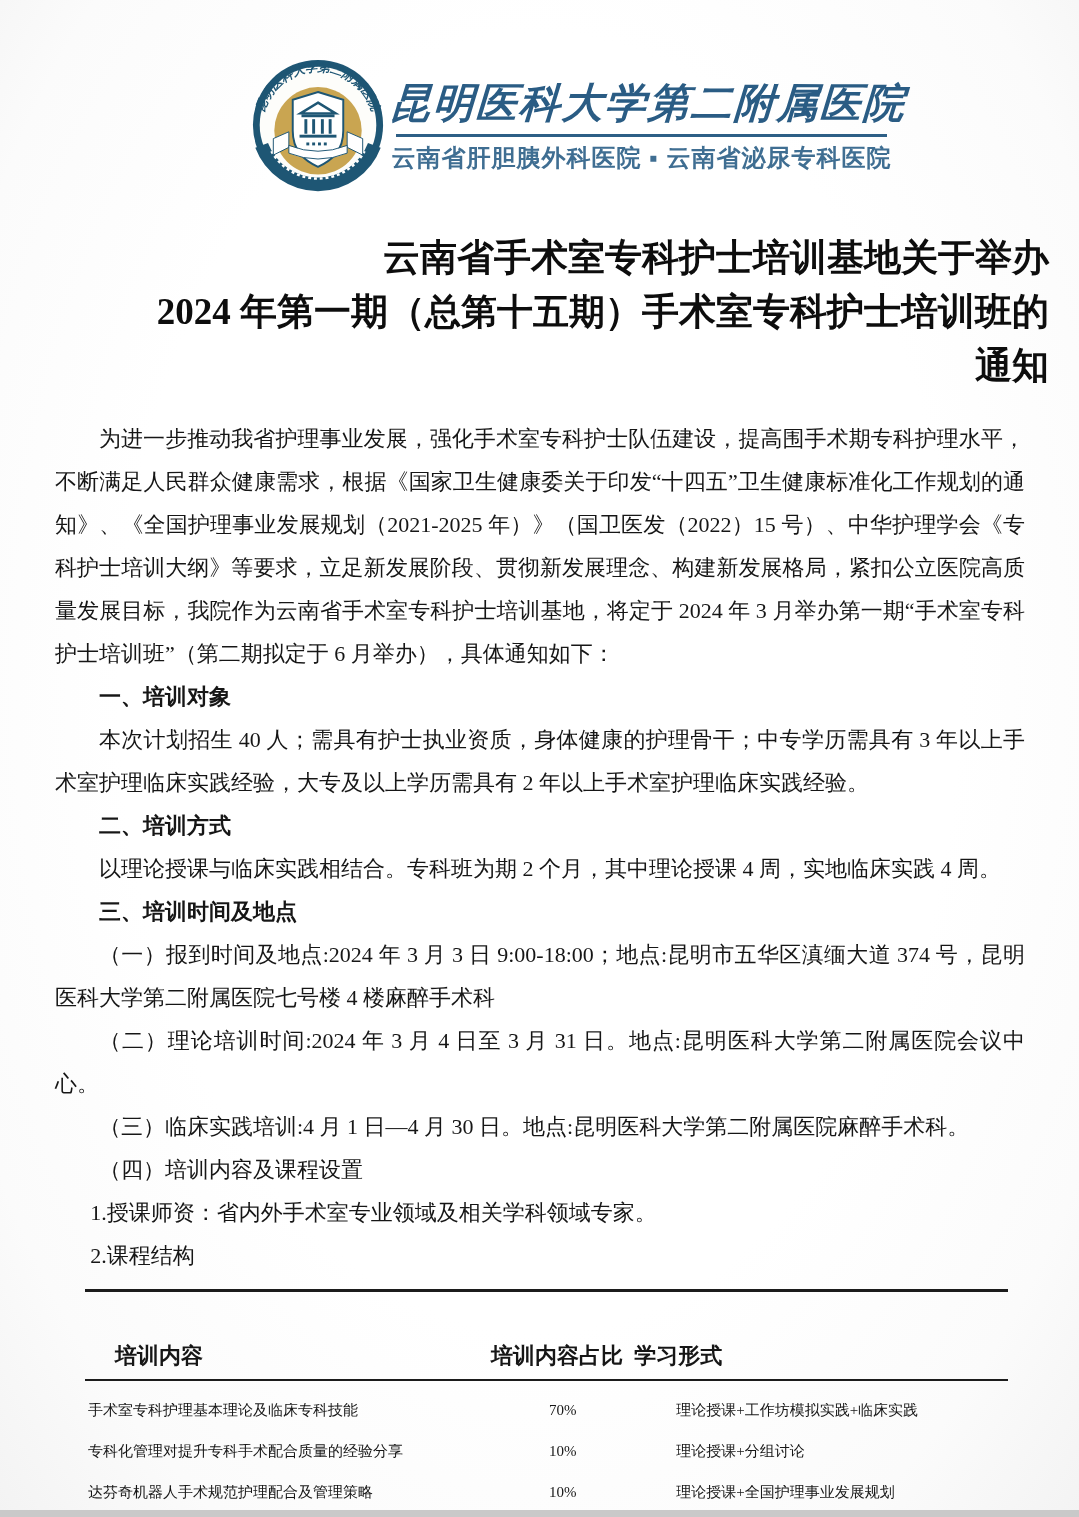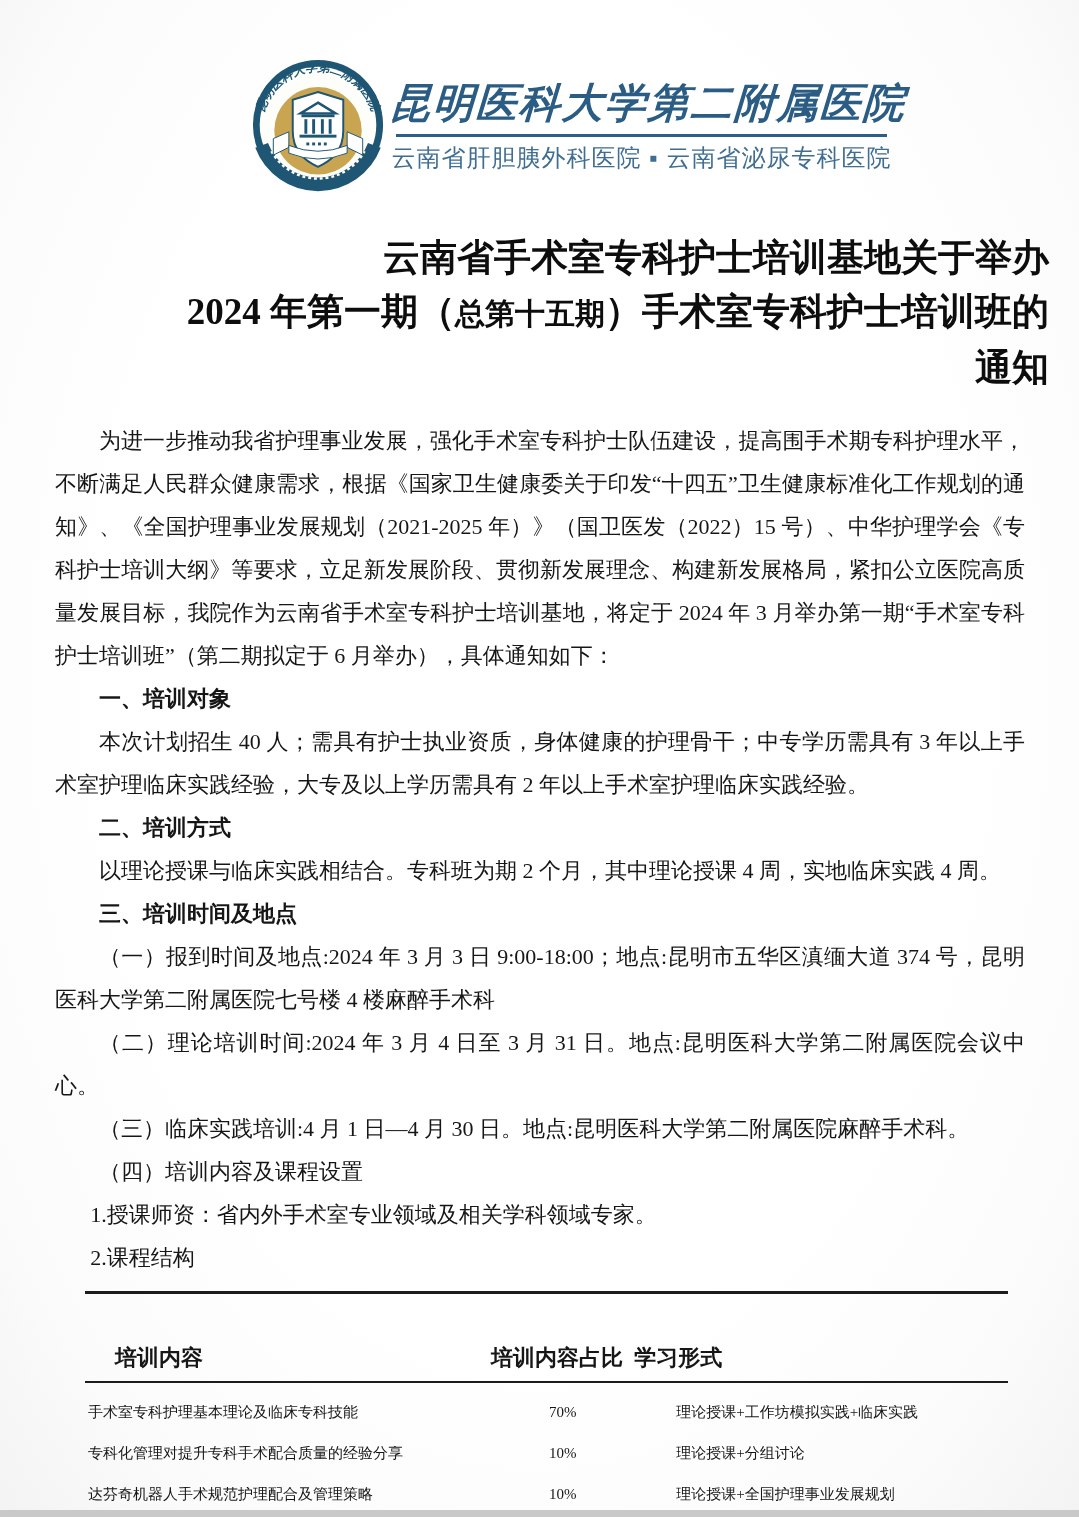--- a/index.html
+++ b/index.html
@@ -27,33 +27,33 @@
     font-family:"Liberation Serif","DejaVu Serif",serif;
     font-style:italic;font-weight:bold;
     font-size:41px;line-height:1.25;
     color:#2a5c84;white-space:nowrap;
     letter-spacing:2px;
     transform:skewX(-3deg);
   }
   .head-rule{height:3px;background:#2d5f86;margin:5px 6px 8px 6px;}
   .subsidiaries{
     font-family:"Liberation Sans","DejaVu Sans",sans-serif;
-    font-weight:normal;font-size:24px;line-height:1.1;
+    font-weight:bold;font-size:24px;line-height:1.1;
     color:#3f6e92;white-space:nowrap;letter-spacing:1px;
   }
   
   .title{
     margin:36px 30px 0 30px;
     text-align:right;
     font-weight:bold;
     font-size:37px;line-height:54px;
     color:#0d0d0d;
   }
   .t-line{display:block;}
-  .t-small{font-size:30px;}
+  .t-small{font-size:36px;}
   
   .body{
     margin:24px 54px 0 55px;
     font-size:22px;line-height:43px;
     text-align:justify;
   }
   .para{margin:0;text-indent:2em;}
   .heading{
     margin:0;text-indent:2em;
     font-family:"Liberation Sans","DejaVu Sans",sans-serif;

